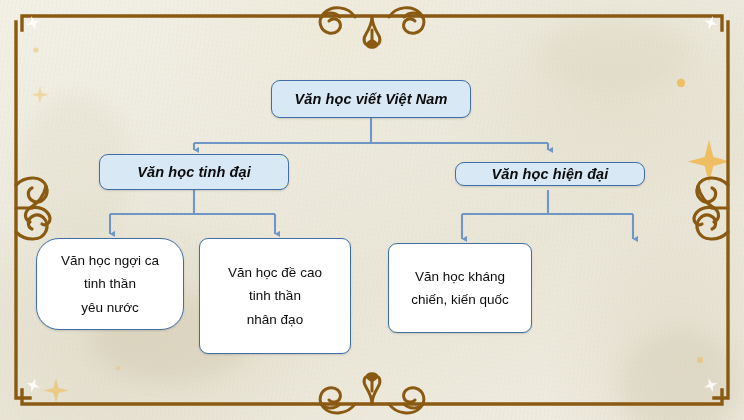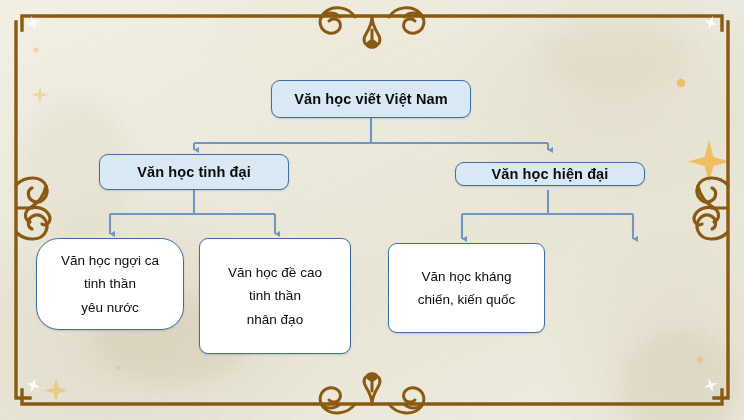--- a/index.html
+++ b/index.html
@@ -91,40 +91,41 @@
     border-radius: 9px;
     color: #0c0c0c;
     box-shadow: 0 1px 2px rgba(90,90,80,0.22);
   }
   .node.level1,
   .node.level2 {
     background-color: #d9e8f5;
     font-weight: bold;
     font-size: 14.5px;
     letter-spacing: 0.1px;
+    font-style: italic;
   }
   .node.leaf {
     background-color: #ffffff;
     font-weight: normal;
     font-size: 13.5px;
     line-height: 1.72;
   }
   .node .node-text {
     display: block;
     padding: 0 6px;
     white-space: pre-line;
   }
 
   
   #node-root      { left: 271px; top: 80px;  width: 200px; height: 38px; }
   #node-trungdai  { left: 99px;  top: 154px; width: 190px; height: 36px; }
   #node-hiendai   { left: 455px; top: 154px; width: 190px; height: 24px; margin-top: 8px; }
   #node-ngoica    { left: 36px;  top: 238px; width: 148px; height: 92px; border-radius: 23px; }
   #node-decao     { left: 199px; top: 238px; width: 152px; height: 116px; }
-  #node-khangchien{ left: 388px; top: 243px; width: 157px; height: 90px; }
+  #node-khangchien{ left: 388px; top: 243px; width: 144px; height: 90px; }
   #node-thongnhat { left: 557px; top: 243px; width: 152px; height: 90px; }
 </style>
 </head>
 <body>
 
 <div id="slide">
 
   <div class="texture"></div>
   <div class="smudge s1"></div>
   <div class="smudge s2"></div>

